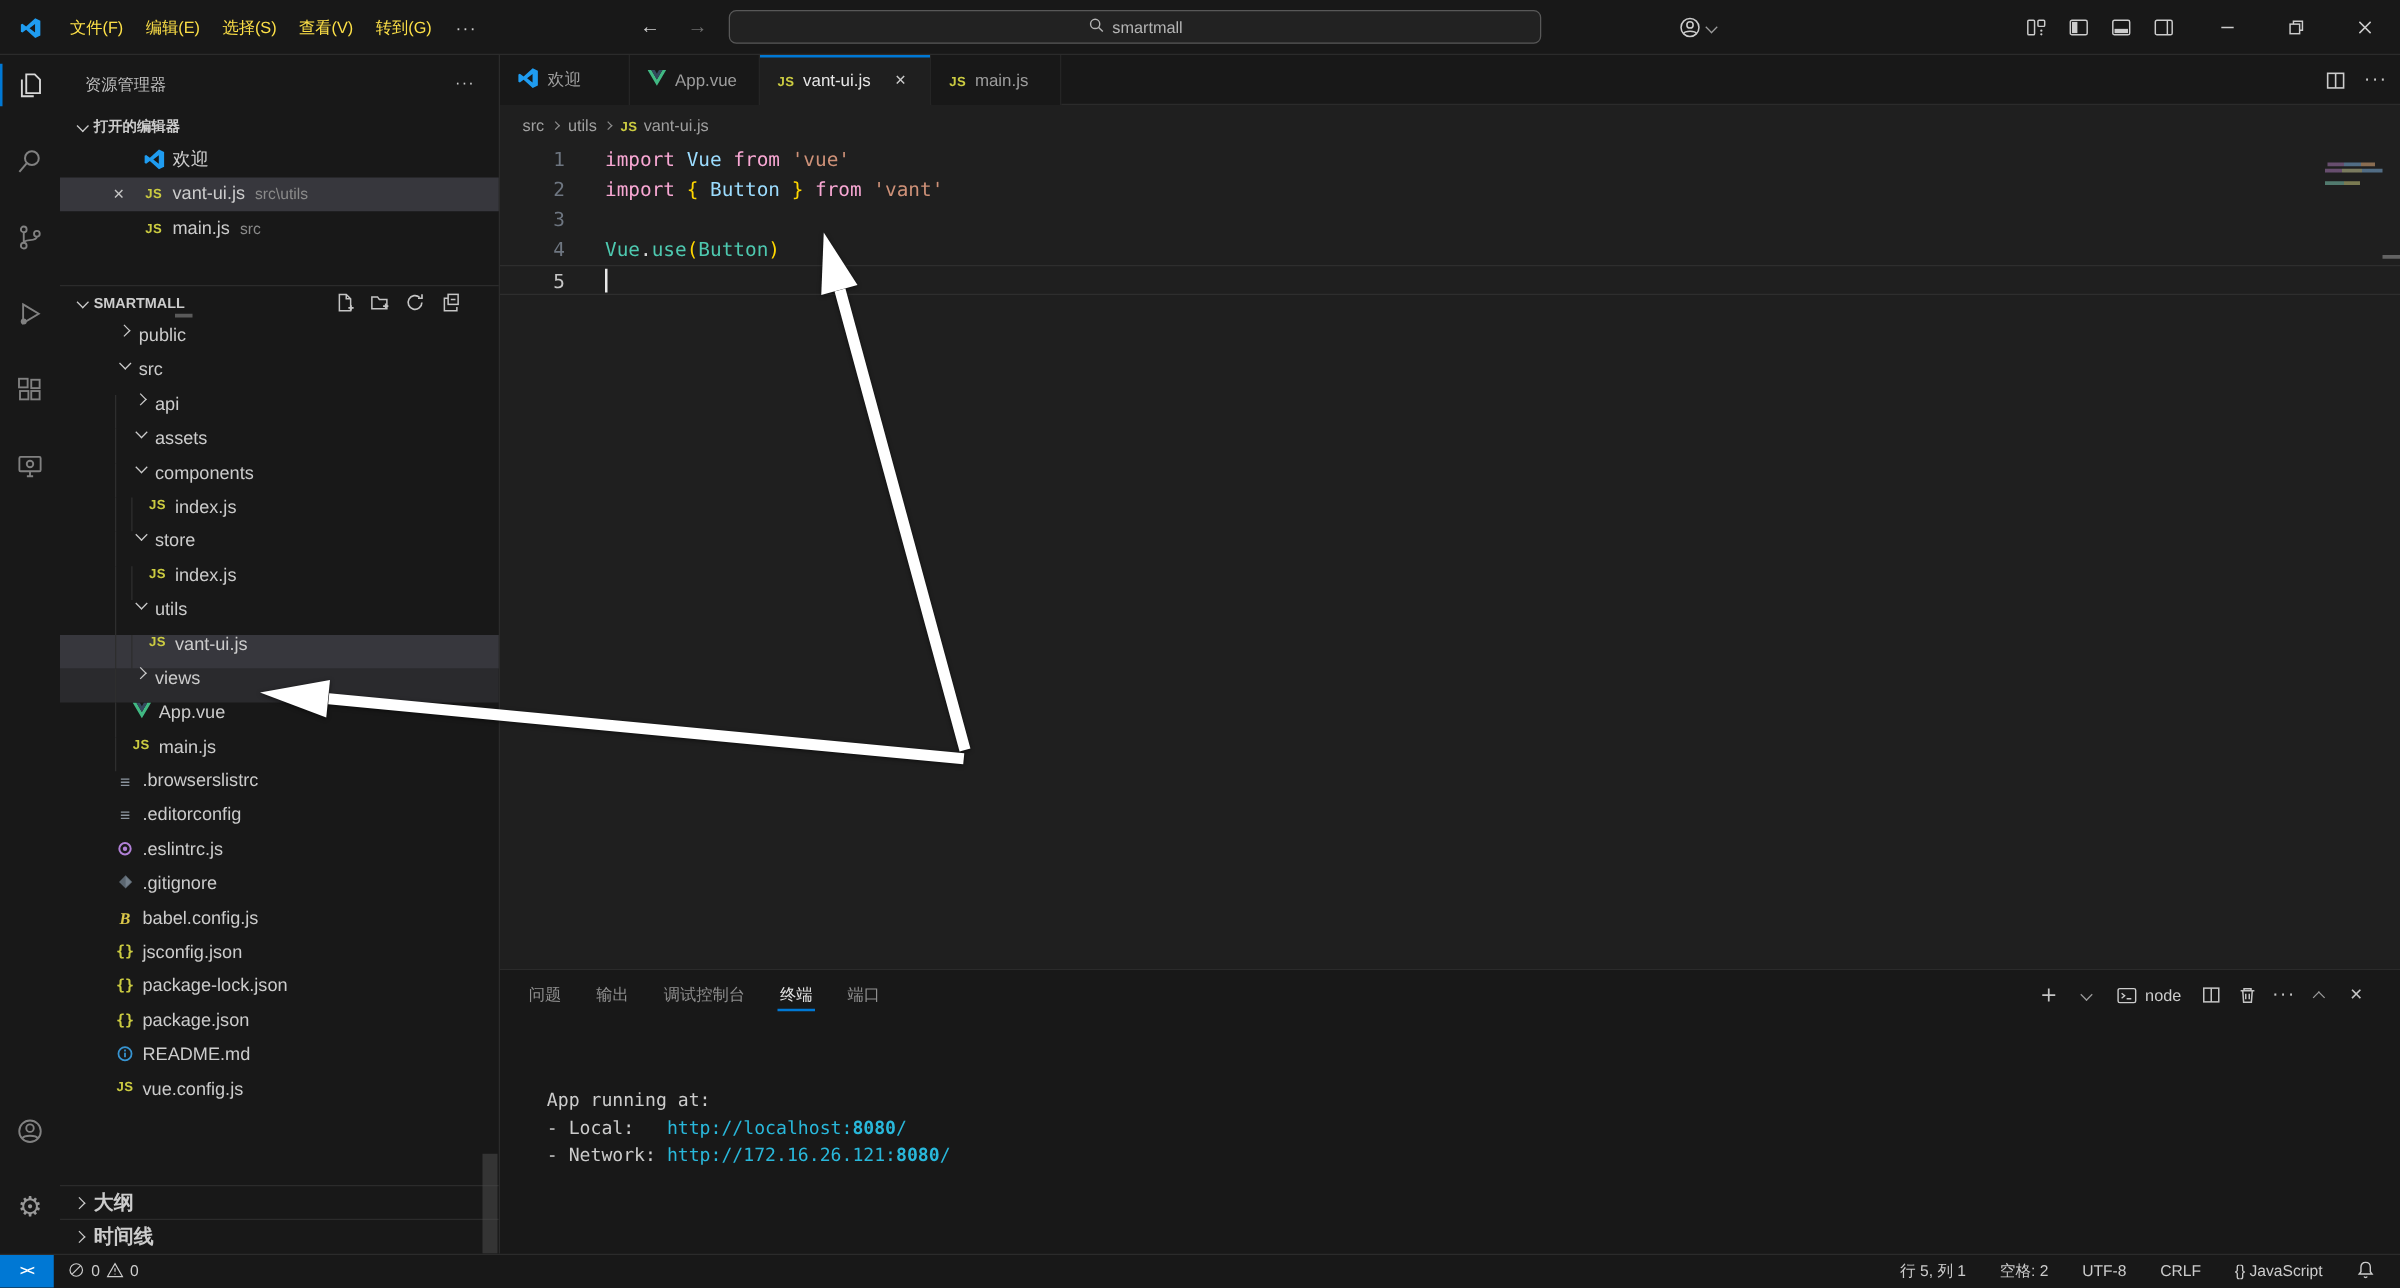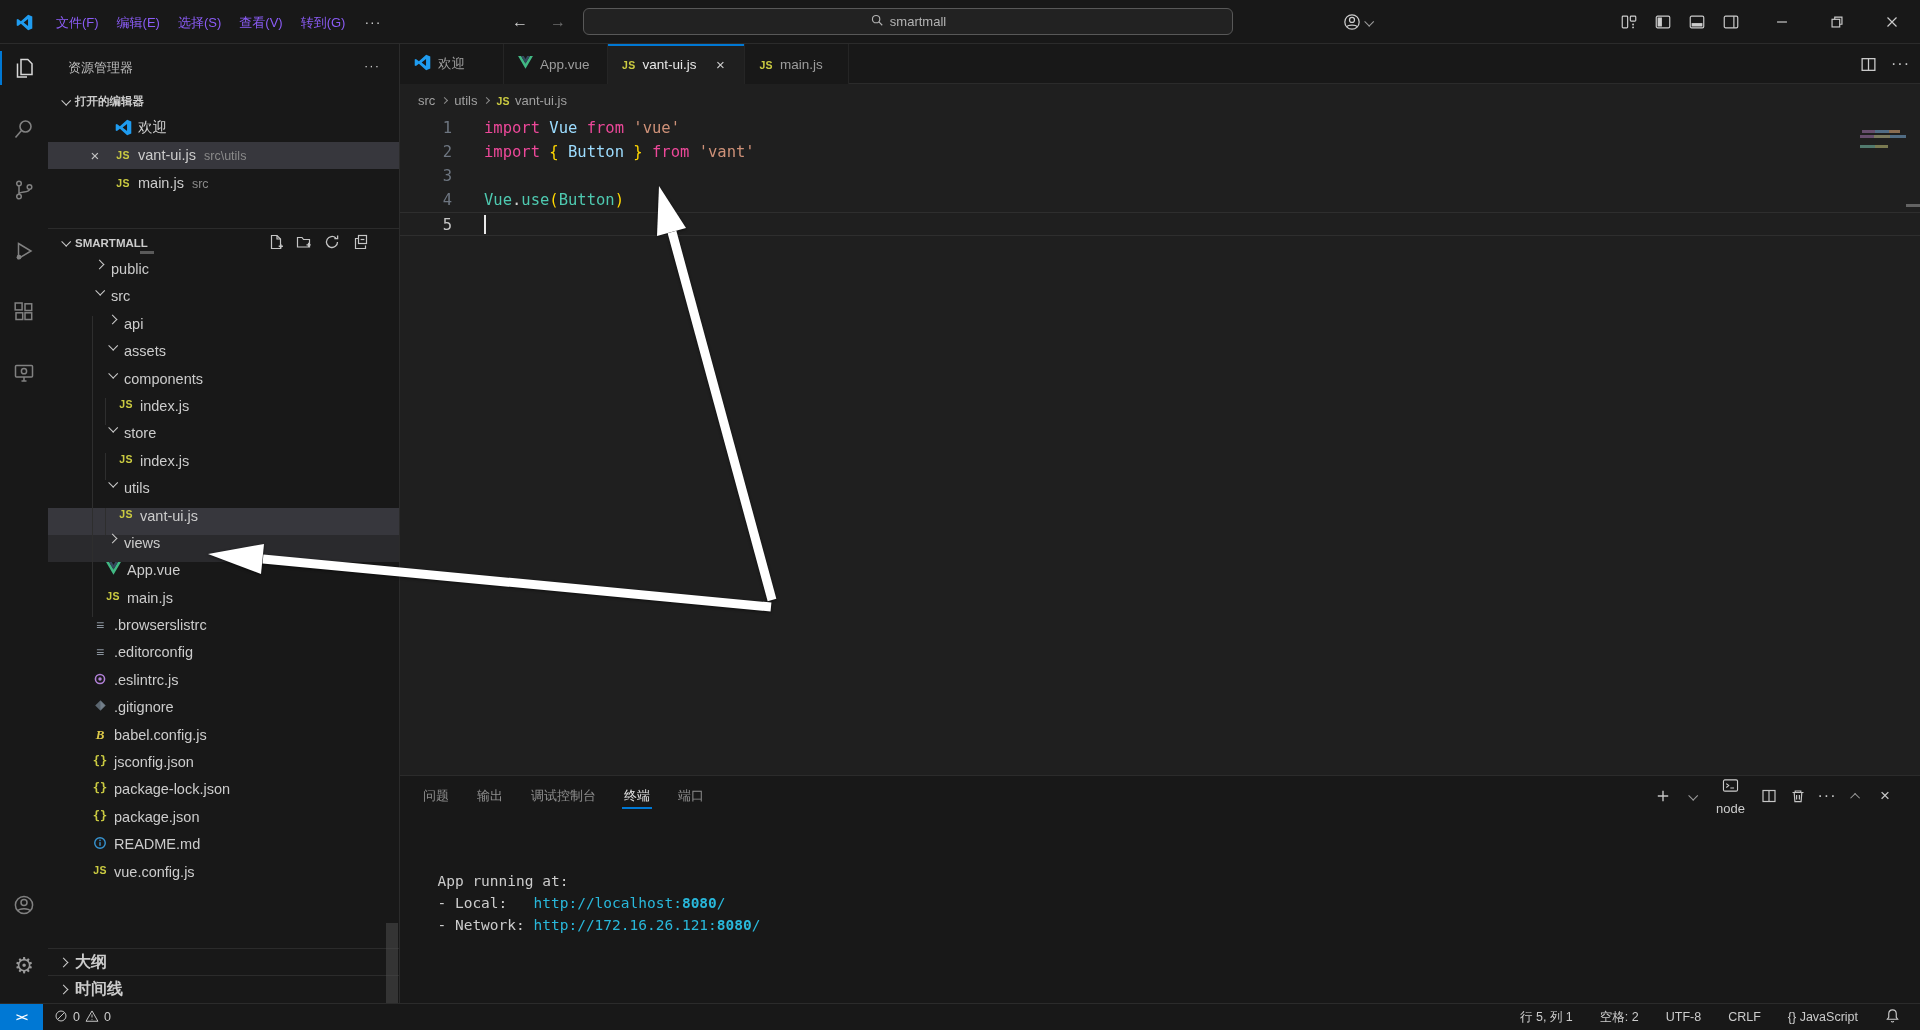--- a/index.html
+++ b/index.html
@@ -5,21 +5,21 @@
   * { margin:0; padding:0; box-sizing:border-box; }
   html,body { width:1920px; height:1030px; overflow:hidden; background:#181818;
     font-family:"Liberation Sans","DejaVu Sans",sans-serif; color:#cccccc; }
   #app { position:relative; width:1920px; height:1030px; background:#181818; }
 
   
   #titlebar { position:absolute; left:0; top:0; width:1920px; height:44px;
     background:#181818; border-bottom:1px solid #2b2b2b; }
   .tb-left { position:absolute; left:0; top:0; height:44px; display:flex; align-items:center; }
   .vs-logo { display:inline-flex; margin:0 14px 0 16px; }
-  .menu-item { font-size:13px; color:#8b5cf6; padding:5px 9px; border-radius:5px; cursor:default; }
+  .menu-item { font-size:13px; color:#fde047; padding:5px 9px; border-radius:5px; cursor:default; }
   .menu-overflow { font-size:14px; color:#cccccc; padding:0 10px; letter-spacing:1px; }
   .nav-arrow { position:absolute; top:0; height:44px; width:30px; display:flex; align-items:center; justify-content:center; font-size:16px; }
   #nav-back { left:505; left:505px; color:#cfcfcf; }
   #nav-fwd  { left:543px; color:#6d6d6d; }
   #searchbox { position:absolute; left:583px; top:8px; width:650px; height:27px;
     background:#222222; border:1px solid #585858; border-radius:6px;
     display:flex; align-items:center; justify-content:center; gap:6px;
     font-size:13px; color:#b4b4b4; }
   .tb-icon { display:flex; align-items:center; justify-content:center; color:#cccccc; }
   #account-group { position:absolute; left:1342px; top:0; height:44px; display:flex; align-items:center; gap:3px; }
@@ -87,36 +87,36 @@
   #breadcrumb { position:absolute; left:0; top:40px; width:1520px; height:32px; background:#1f1f1f;
     display:flex; align-items:center; padding-left:18px; gap:7px; font-size:13px; color:#a0a0a0; }
   .bc-item { display:flex; align-items:center; gap:5px; }
   #code { position:absolute; left:0; top:72px; width:1520px; height:659px; background:#1f1f1f;
     font-family:"DejaVu Sans Mono",monospace; font-size:15.5px; }
   .code-line { height:24px; line-height:24px; position:relative; white-space:pre; }
   .code-line.current { border-top:1px solid #2e2e2e; border-bottom:1px solid #2e2e2e; }
   .lnum { position:absolute; left:0; width:52px; text-align:right; color:#6e7681; }
   .code-line.current .lnum { color:#c6c6c6; }
   .ltext { position:absolute; left:84px; color:#d4d4d4; }
-  .tok-kw{color:#ec4899} .tok-var{color:#9cdcfe} .tok-str{color:#ce9178}
+  .tok-kw{color:#f9a8d4} .tok-var{color:#9cdcfe} .tok-str{color:#ce9178}
   .tok-cls{color:#4ec9b0} .tok-br{color:#ffd700} .tok-pln{color:#d4d4d4}
   .cursor { position:absolute; left:84px; top:2px; width:2px; height:19px; background:#e8e8e8; }
   .mini-mark { position:absolute; height:2.5px; opacity:.85; }
   #ruler-mark { position:absolute; right:0; top:88px; width:14px; height:2.5px; background:#636363; }
 
   
   #panel { position:absolute; left:0; top:731px; width:1520px; height:228px; background:#181818;
     border-top:1px solid #2b2b2b; }
   #panel-tabs { position:absolute; left:23px; top:0; height:40px; display:flex; align-items:center;justify-content:space-between; }
   .ptab { margin-right:28px; font-size:13px; color:#8f8f8f; position:relative; height:40px; display:flex; align-items:center; }
   .ptab.active { color:#e3e3e3; }
   .ptab.active::after { content:''; position:absolute; left:-2px; right:-2px; bottom:7px; height:2px; background:#0078d4; }
   #panel-actions { position:absolute; right:26px; top:0; height:40px; display:flex; align-items:center; gap:11px; color:#c5c5c5; }
   .pa-icon { display:flex; align-items:center; justify-content:center; width:18px; height:18px; }
-  .shell-chip { display:flex; align-items:center; gap:6px; font-size:13px; color:#cccccc; margin:0 4px;flex-direction:column; }
+  .shell-chip { display:flex; align-items:center; gap:6px; font-size:13px; color:#cccccc; margin:0 4px; }
   #terminal { position:absolute; left:20px; top:94px; font-family:"DejaVu Sans Mono",monospace;
     font-size:14.5px; line-height:22px; white-space:pre; color:#cccccc; }
   .t-link { color:#29b8db; } .t-linkb { color:#29b8db; font-weight:700; }
 
   
   #statusbar { position:absolute; left:0; top:1003px; width:1920px; height:27px; background:#181818;
     border-top:1px solid #2b2b2b; display:flex; align-items:center; font-size:12.5px; color:#cccccc; }
   #remote-ind { width:43px; height:27px; background:#0078d4; color:#ffffff; display:flex;
     align-items:center; justify-content:center; font-weight:700; font-size:11px; letter-spacing:-1px; }
   #problems { display:flex; align-items:center; gap:5px; margin-left:11px; }

